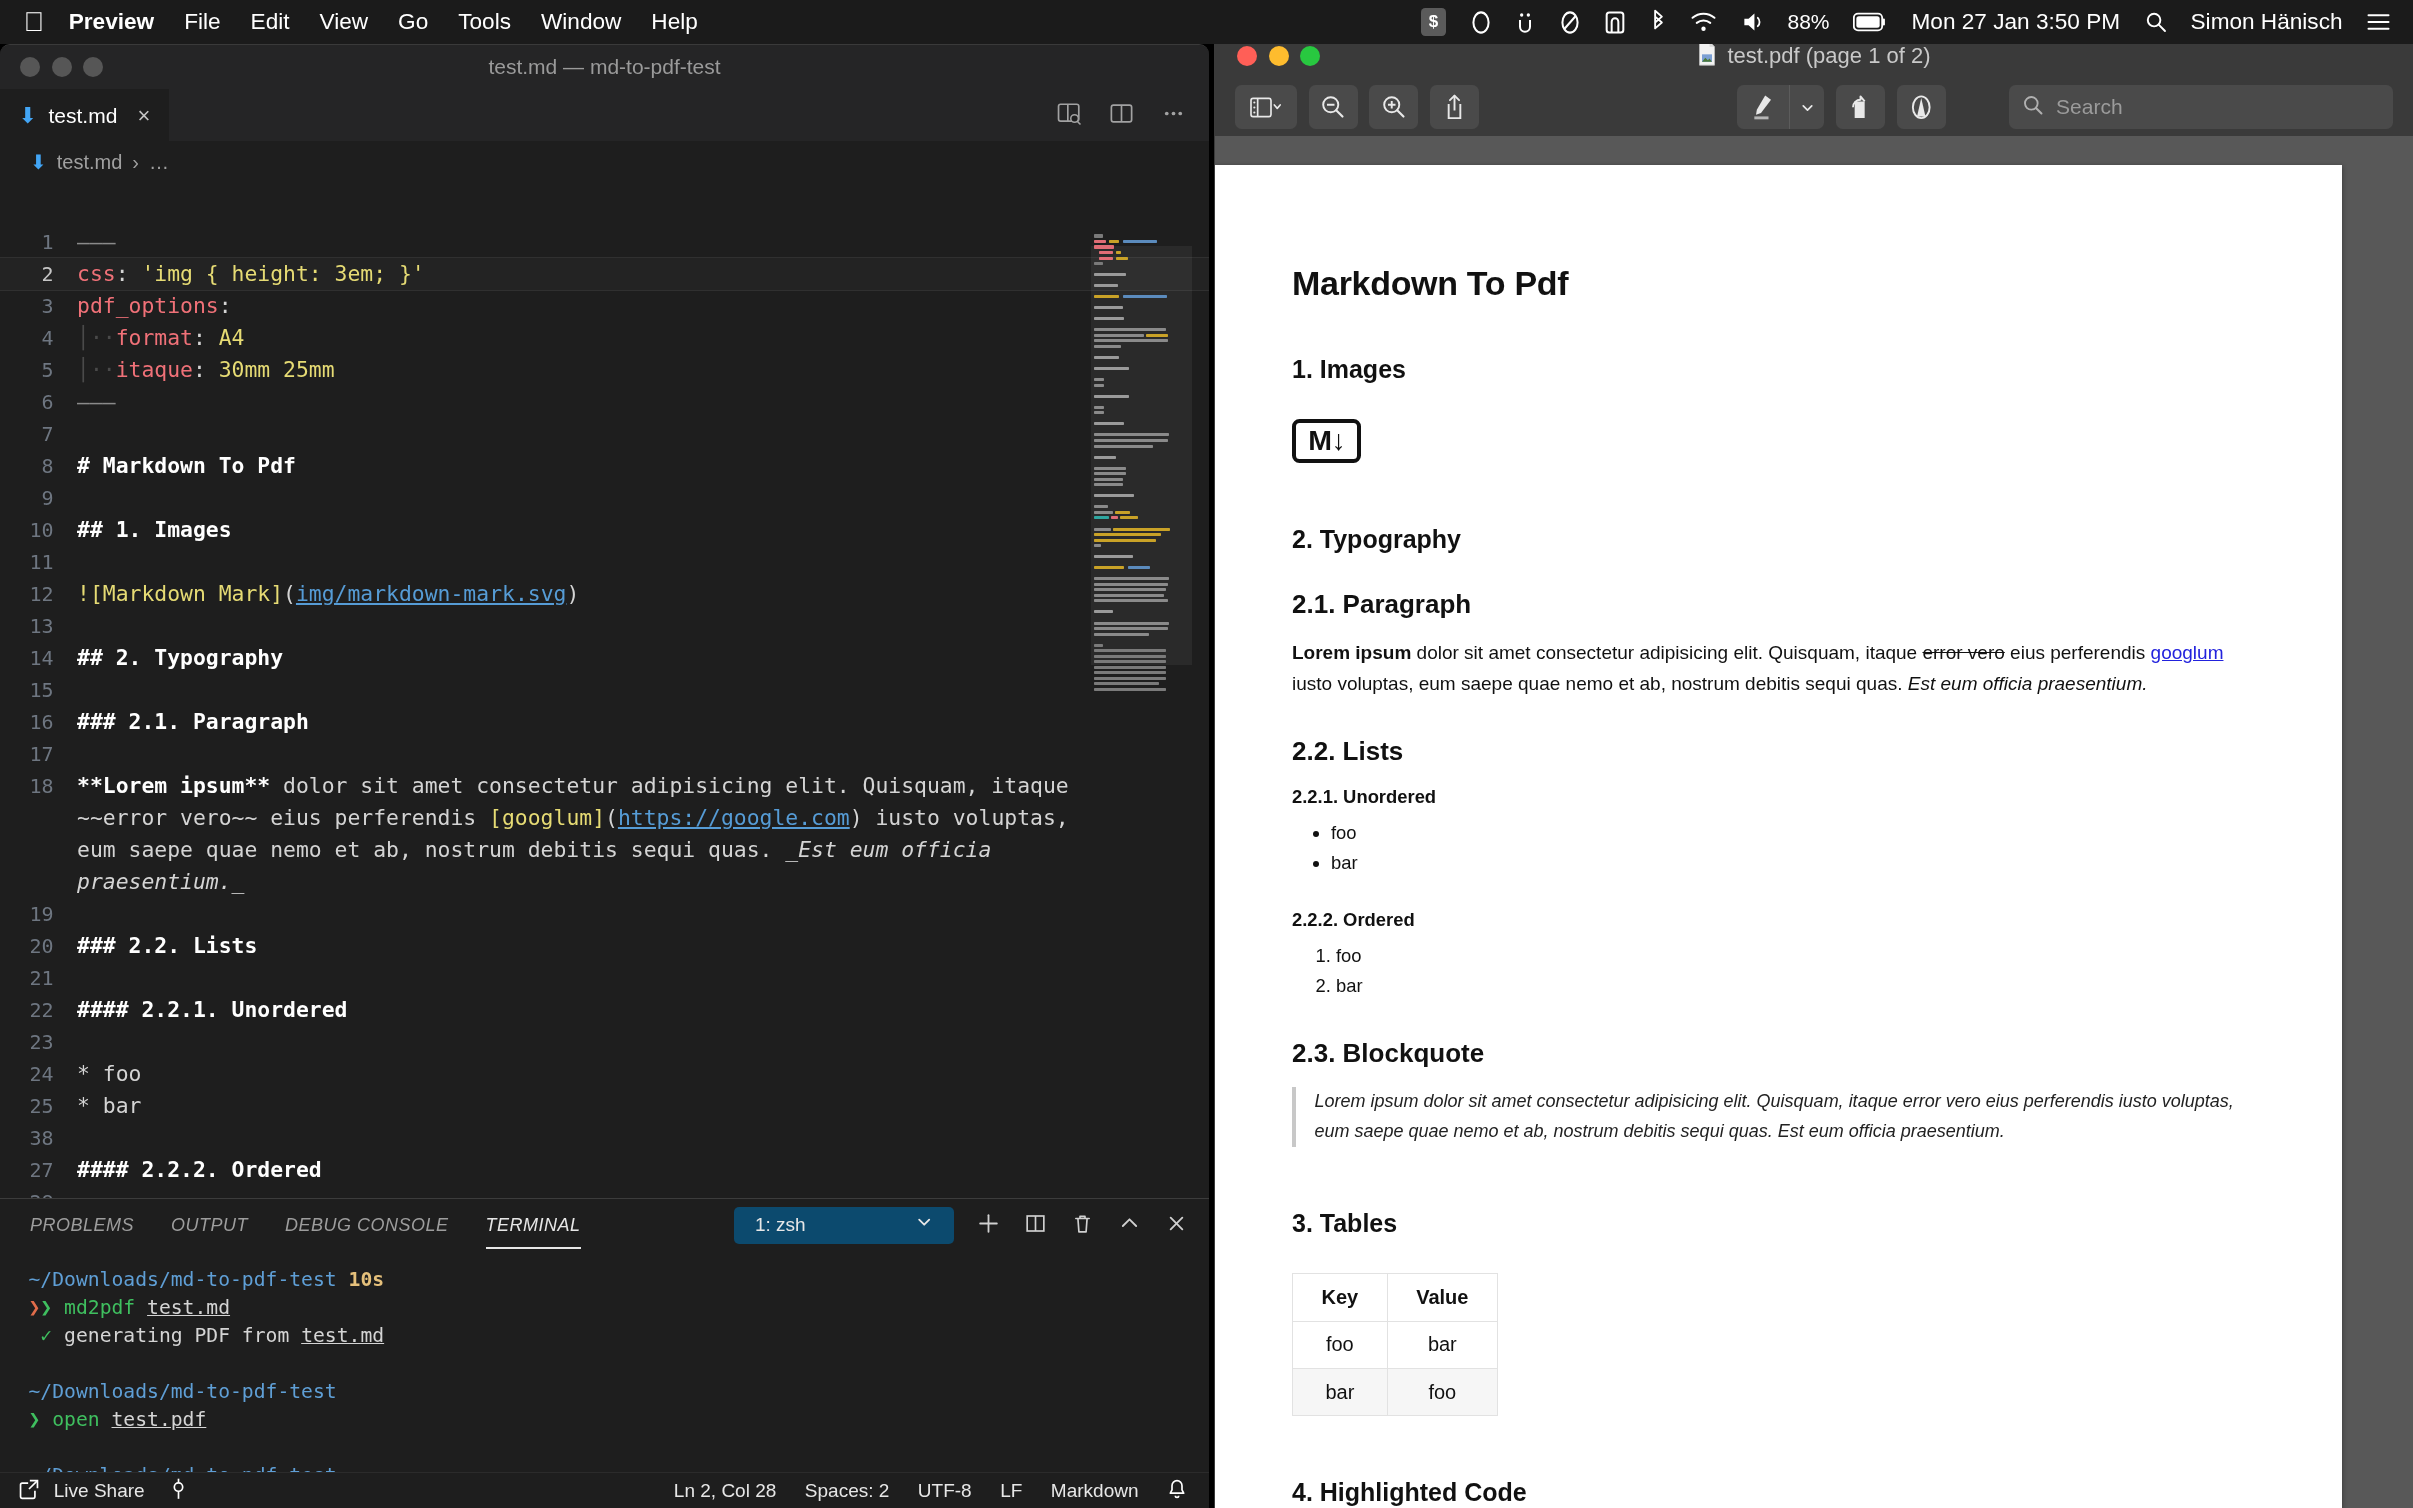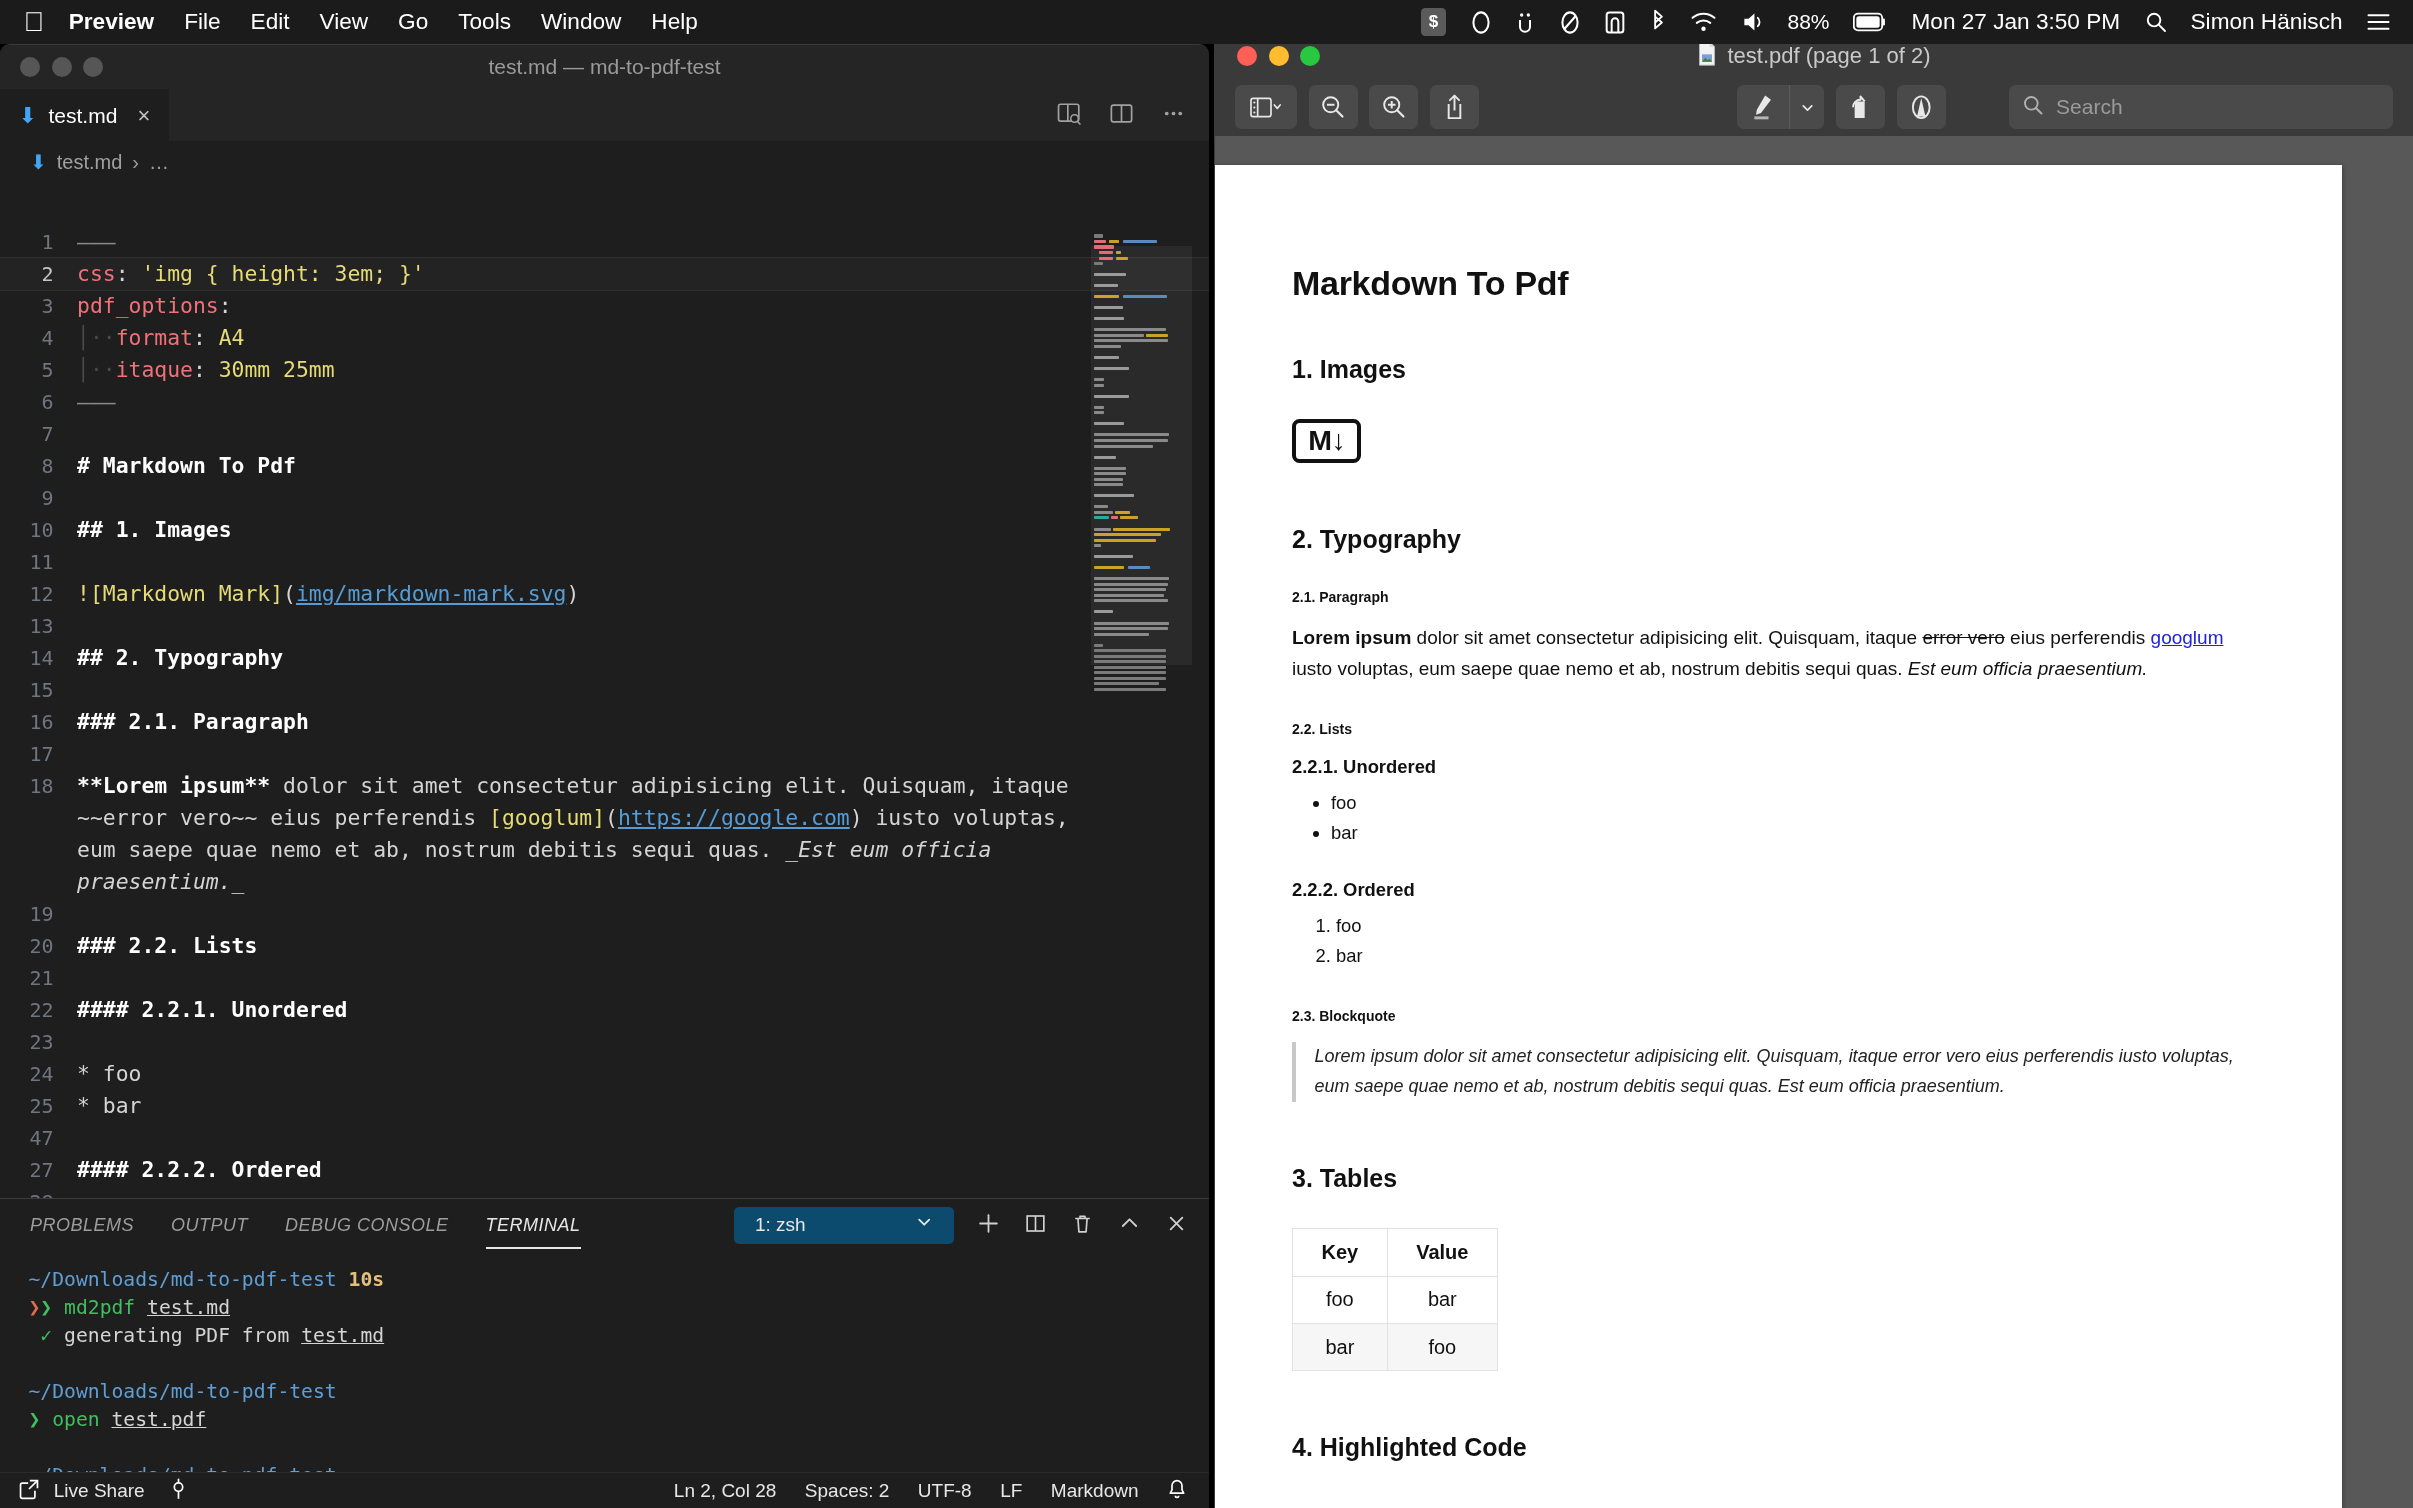--- a/index.html
+++ b/index.html
@@ -156,21 +156,21 @@
   #pv-canvas{ position:absolute; left:0; top:102px; width:1198px; bottom:0; background:#585858; }
   #pv-page{
     position:absolute; left:0; top:28.5px; width:1127px; height:1425px; background:#fff;
     margin-left:0; box-shadow:0 0.8px 5px rgba(0,0,0,.4);
   }
   #pv-page-inner{ padding:99px 77px 0 77px; color:#111; }
 
   .pdf-h1{ font-size:34px; font-weight:bold; margin-bottom:52px; letter-spacing:-0.3px;}
   .pdf-h2{ font-size:25px; font-weight:bold; margin:0 0 35px 0; }
   .pdf-h2.sp{ margin-top:62px; }
-  .pdf-h3{ font-size:14px; font-weight:bold; margin:0 0 18.4px 0; }
+  .pdf-h3{ font-size:26px; font-weight:bold; margin:0 0 18.4px 0; }
   .pdf-h3.sp{ margin-top:37px; }
   .pdf-h4{ font-size:18.4px; font-weight:bold; margin:16px 0 10px 0; }
   .pdf-h4.sp{ margin-top:32px; }
   .pdf-p{ font-size:19px; line-height:1.62; margin-bottom:6.7px; }
   .pdf-p b{ font-weight:bold; }
   .pdf-p s{ text-decoration:line-through; }
   .pdf-p i{ font-style:italic; }
   .pdf-p a{ color:#2222dd; text-decoration:underline; }
   .mdmark{
     width:69px;height:44px;border:4.2px solid #111;border-radius:7.5px;
@@ -434,21 +434,21 @@
       </div>
       <div class="code-row">
         <div class="gut">24</div>
         <div class="ln"><span class="wht">* foo</span></div>
       </div>
       <div class="code-row">
         <div class="gut">25</div>
         <div class="ln"><span class="wht">* bar</span></div>
       </div>
       <div class="code-row">
-        <div class="gut">47</div>
+        <div class="gut">38</div>
         <div class="ln"></div>
       </div>
       <div class="code-row">
         <div class="gut">27</div>
         <div class="ln"><span class="bld">#### 2.2.2. Ordered</span></div>
       </div>
       <div class="code-row">
         <div class="gut">28</div>
         <div class="ln"></div>
       </div>

